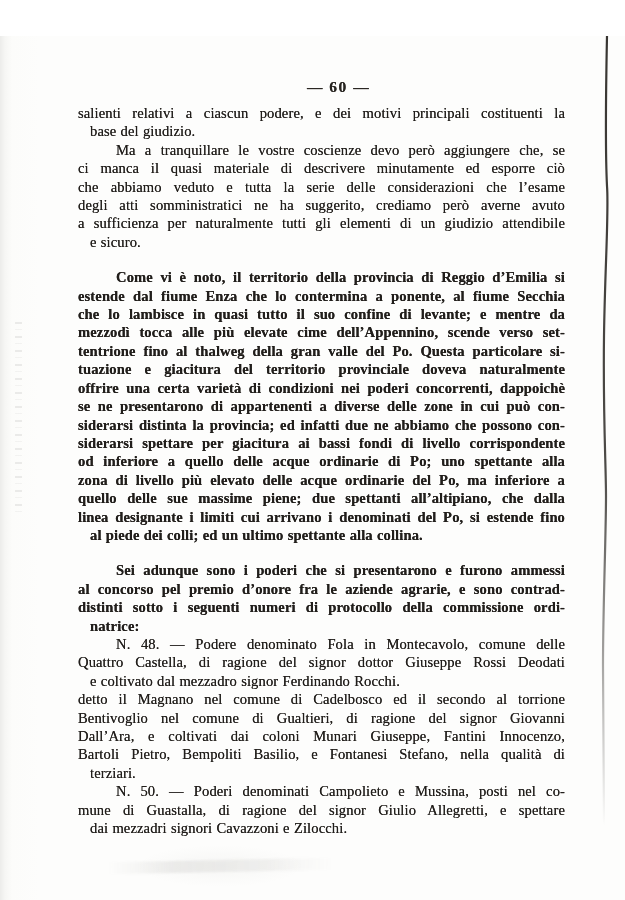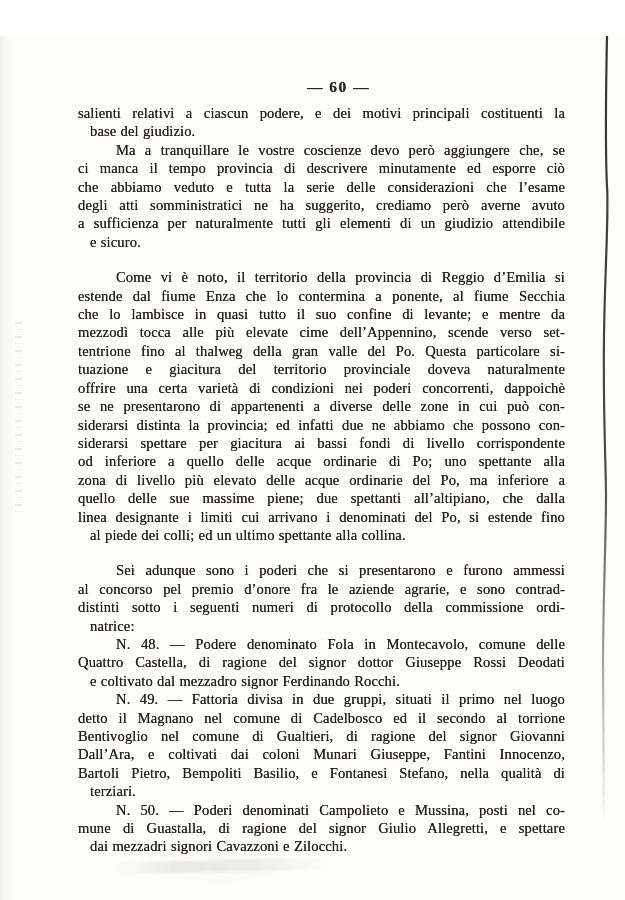--- a/index.html
+++ b/index.html
@@ -39,21 +39,21 @@
     top: 68px;
     left: 78px;
     width: 487px;
     font-size: 14.6px;
     line-height: 18.4px;
     letter-spacing: 0.1px;
     word-spacing: 0.5px;
     text-shadow: 0 0 0.55px rgba(28,25,21,0.85);
   }
   .para { margin: 0; }
-  .para.gap { margin-top: 17px; }
+  .para.gap { margin-top: 17px; font-weight: bold; }
   .line {
     text-align: justify;
     text-align-last: justify;
     white-space: normal;
   }
   .line.last { text-align-last: left; padding-left: 12px; }
   .line.first-indent { padding-left: 38px; }
   .crease {
     position: absolute;
     top: 0;
@@ -99,21 +99,21 @@
 
   <div class="page-number">— 60 —</div>
 
   <div class="text-block" id="text-block">
       <div class="para">
         <div class="line">salienti relativi a ciascun podere, e dei motivi principali costituenti la</div>
         <div class="line last">base del giudizio.</div>
       </div>
       <div class="para">
         <div class="line first-indent">Ma a tranquillare le vostre coscienze devo però aggiungere che, se</div>
-        <div class="line">ci manca il tempo provincia di descrivere minutamente ed esporre ciò</div>
+        <div class="line">ci manca il quasi materiale di descrivere minutamente ed esporre ciò</div>
         <div class="line">che abbiamo veduto e tutta la serie delle considerazioni che l’esame</div>
         <div class="line">degli atti somministratici ne ha suggerito, crediamo però averne avuto</div>
         <div class="line">a sufficienza per naturalmente tutti gli elementi di un giudizio attendibile</div>
         <div class="line last">e sicuro.</div>
       </div>
       <div class="para gap">
         <div class="line first-indent">Come vi è noto, il territorio della provincia di Reggio d’Emilia si</div>
         <div class="line">estende dal fiume Enza che lo contermina a ponente, al fiume Secchia</div>
         <div class="line">che lo lambisce in quasi tutto il suo confine di levante; e mentre da</div>
         <div class="line">mezzodì tocca alle più elevate cime dell’Appennino, scende verso set-</div>
@@ -134,21 +134,20 @@
         <div class="line">al concorso pel premio d’onore fra le aziende agrarie, e sono contrad-</div>
         <div class="line">distinti sotto i seguenti numeri di protocollo della commissione ordi-</div>
         <div class="line last">natrice:</div>
       </div>
       <div class="para">
         <div class="line first-indent">N. 48. — Podere denominato Fola in Montecavolo, comune delle</div>
         <div class="line">Quattro Castella, di ragione del signor dottor Giuseppe Rossi Deodati</div>
         <div class="line last">e coltivato dal mezzadro signor Ferdinando Rocchi.</div>
       </div>
       <div class="para">
-        <div class="line first-indent">N. 49. — Fattoria divisa in due gruppi, situati il primo nel luogo</div>
         <div class="line">detto il Magnano nel comune di Cadelbosco ed il secondo al torrione</div>
         <div class="line">Bentivoglio nel comune di Gualtieri, di ragione del signor Giovanni</div>
         <div class="line">Dall’Ara, e coltivati dai coloni Munari Giuseppe, Fantini Innocenzo,</div>
         <div class="line">Bartoli Pietro, Bempoliti Basilio, e Fontanesi Stefano, nella qualità di</div>
         <div class="line last">terziari.</div>
       </div>
       <div class="para">
         <div class="line first-indent">N. 50. — Poderi denominati Campolieto e Mussina, posti nel co-</div>
         <div class="line">mune di Guastalla, di ragione del signor Giulio Allegretti, e spettare</div>
         <div class="line last">dai mezzadri signori Cavazzoni e Zilocchi.</div>

